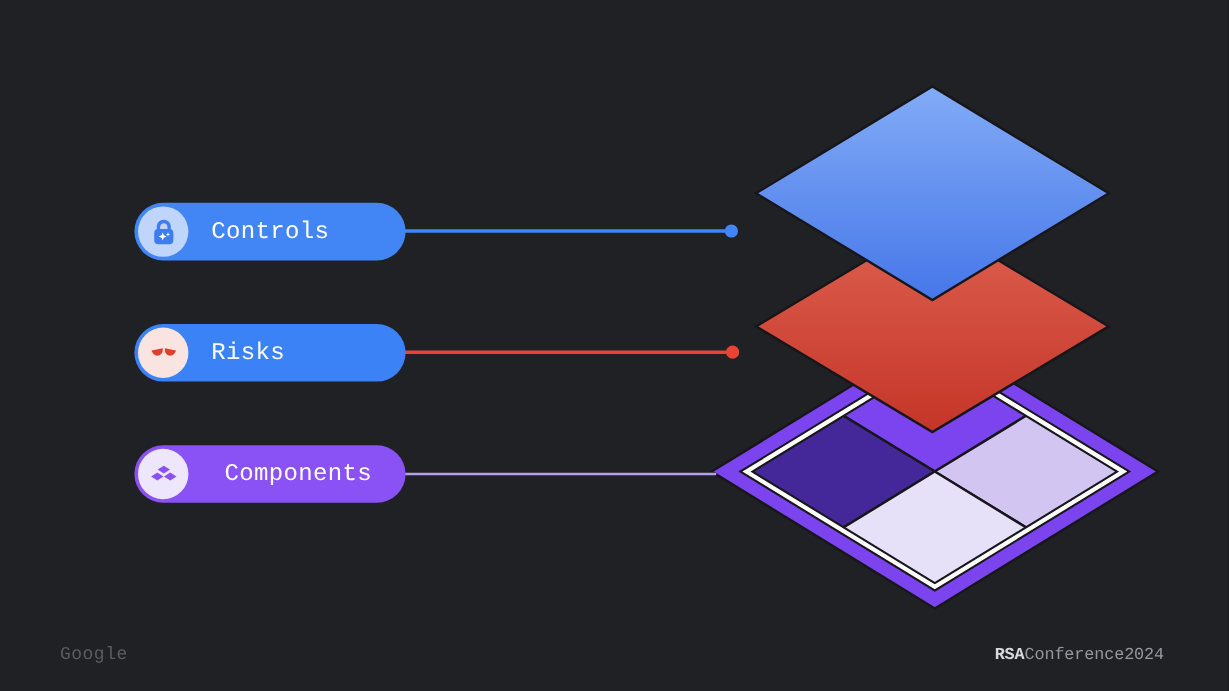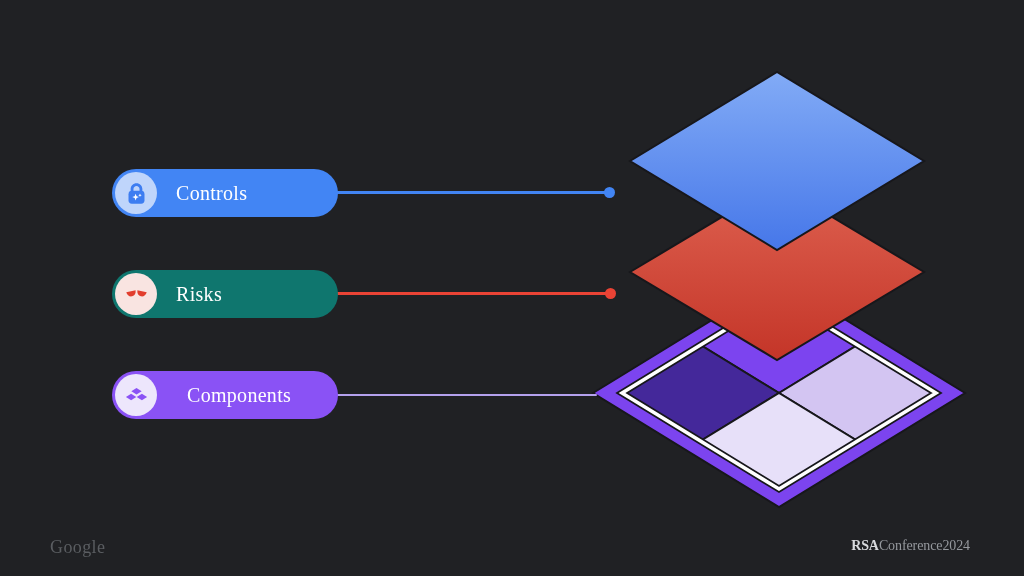--- a/index.html
+++ b/index.html
@@ -1,18 +1,18 @@
 <!DOCTYPE html>
 <html><head>
 <meta charset="utf-8">
 <style>
   html,body{margin:0;padding:0;background:#101113;}
   .stage{
     position:relative;width:1024px;height:576px;overflow:hidden;
-    font-family:Liberation Serif, serif;
+    font-family:Liberation Mono, monospace;
   }
   .diagram{position:absolute;left:560px;top:60px;width:420px;height:460px;}
   .connector{position:absolute;height:3px;border-radius:2px;}
   .c1{left:335px;top:191px;width:272px;}
   .c2{left:335px;top:292px;width:273px;}
   .c3{left:335px;top:394px;width:262px;height:2px;}
   .dot{position:absolute;width:11px;height:11px;border-radius:50%;}
   .d1{left:604px;top:187px;}
   .d2{left:605px;top:288px;}
   .pill{
@@ -20,21 +20,21 @@
     display:flex;align-items:center;
   }
   .p1{top:169px;} .p2{top:270px;} .p3{top:371px;gap:11px;}
   .pill-icon{
     width:42px;height:42px;border-radius:50%;margin-left:3px;flex:0 0 auto;
     display:flex;align-items:center;justify-content:center;
   }
   .pill-icon svg{display:block;}
   .pill-label{font-size:20px;font-weight:500;margin-left:19px;letter-spacing:.3px;}
   .google-brand{
-    position:absolute;left:50px;top:537px;font-size:18px;font-weight:500;
+    position:absolute;left:50px;top:537px;font-size:15px;font-weight:500;
     letter-spacing:.4px;
   }
   .rsa-brand{position:absolute;right:54px;top:538px;font-size:14px;letter-spacing:-.1px;padding-left:32px;}
   .rsa-bold{font-weight:700;}
 </style>
 </head>
 <body>
 
 <div class="stage" style="background: rgb(32, 33, 36);">
 
@@ -77,21 +77,21 @@
       <svg viewBox="0 0 24 24" width="27" height="27">
         <path fill="currentColor" d="M12 2.8c-2.9 0-5.2 2.3-5.2 5.2v2.4h2.5V8c0-1.5 1.2-2.7 2.7-2.7S14.7 6.5 14.7 8v2.4h2.5V8c0-2.9-2.3-5.2-5.2-5.2z"></path>
         <rect fill="currentColor" x="4.9" y="9.6" width="14.2" height="11.4" rx="3"></rect>
         <path fill="#FFFFFF" d="M11.2 12.2l0.85 2.15 2.15 0.85-2.15 0.85-0.85 2.15-0.85-2.15-2.15-0.85 2.15-0.85z"></path>
         <path fill="#FFFFFF" d="M15.1 12.1l0.45 1.1 1.1 0.45-1.1 0.45-0.45 1.1-0.45-1.1-1.1-0.45 1.1-0.45z"></path>
       </svg>
     </span>
     <span class="pill-label" style="color: rgb(255, 255, 255);">Controls</span>
   </div>
 
-  <div class="pill p2" style="background: #0f766e;">
+  <div class="pill p2" style="background: #3b82f6;">
     <span class="pill-icon" style="background: rgb(249, 228, 225); color: rgb(226, 62, 46);">
       <svg viewBox="0 0 24 24" width="27" height="27">
         <path fill="currentColor" d="M2.9 9.9l8.3-1.7c0.35 2.7-0.75 4.8-3.1 5.4-2.4 0.55-4.4-1.1-5.2-3.7z"></path>
         <path fill="currentColor" d="M21.1 9.9l-8.3-1.7c-0.35 2.7 0.75 4.8 3.1 5.4 2.4 0.55 4.4-1.1 5.2-3.7z"></path>
       </svg>
     </span>
     <span class="pill-label" style="color: rgb(255, 255, 255);">Risks</span>
   </div>
 
   <div class="pill p3" style="background: rgb(138, 82, 245);">

